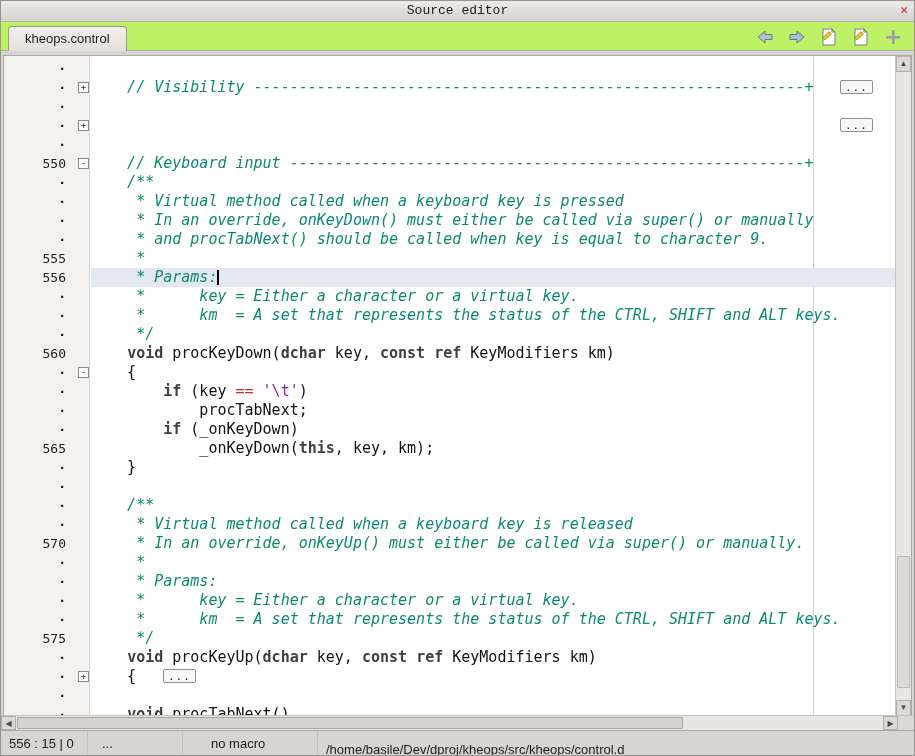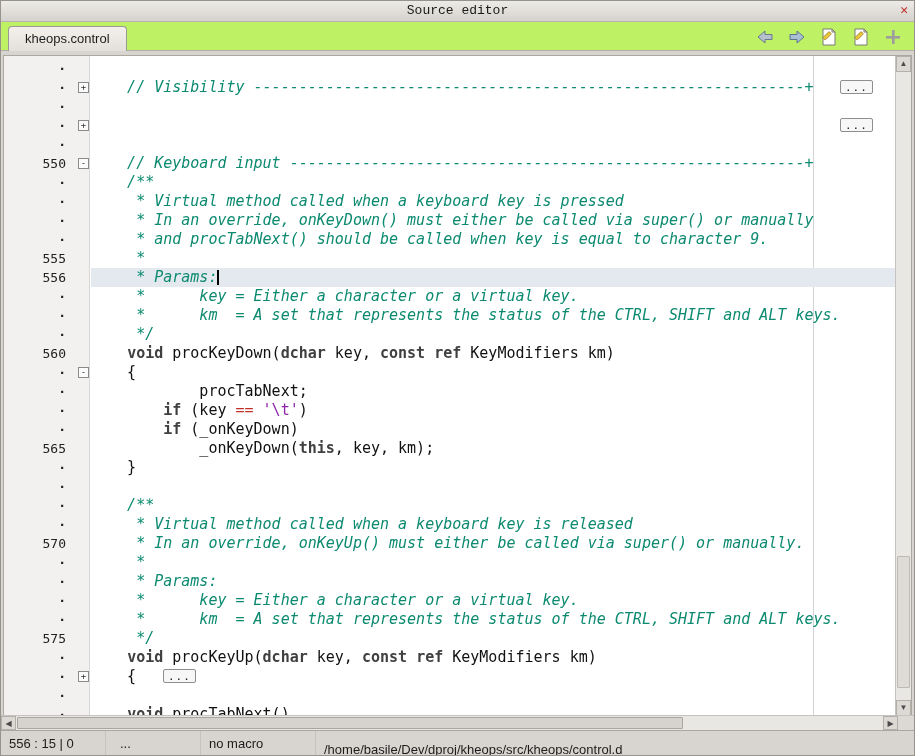--- a/index.html
+++ b/index.html
@@ -70,21 +70,21 @@
   .hb-left{left:0;} .hb-right{right:0;}
   .hthumb{position:absolute;top:1px;bottom:1px;left:16px;width:664px;
           background:#d6d3ce;border:1px solid #a9a5a0;border-radius:1px;}
   .corner{position:absolute;right:0;bottom:25px;width:16px;height:15px;background:#dcd9d4;
           border-top:1px solid #c6c3be;box-sizing:border-box;}
   
   .statusbar{position:absolute;left:0;right:0;bottom:0;height:25px;background:#d8d5d0;
              border-top:1px solid #aaa6a0;display:flex;align-items:stretch;
              font-size:13px;color:#1c1c1c;box-sizing:border-box;}
   .sp{display:flex;align-items:center;border-right:1px solid #c6c3bd;padding:0 8px;box-sizing:border-box;}
-  .sp1{width:105px;padding-left:8px;} .sp2{width:95px;padding-left:14px;} .sp3{width:115px;} .sp4{flex:1;border-right:none;margin-top:12px;}
+  .sp1{width:87px;padding-left:8px;} .sp2{width:95px;padding-left:14px;} .sp3{width:115px;margin-left:20px;} .sp4{flex:1;border-right:none;margin-top:12px;}
 </style>
 </head>
 <body>
 
 <div class="window">
 
   <div class="titlebar">
     <span class="title">Source editor</span>
     <span class="closebtn">✕</span>
   </div>
@@ -177,22 +177,22 @@
         <div class="crow"><span class="tk-c">     * Virtual method called when a keyboard key is pressed</span></div>
         <div class="crow"><span class="tk-c">     * In an override, onKeyDown() must either be called via super() or manually</span></div>
         <div class="crow"><span class="tk-c">     * and procTabNext() should be called when key is equal to character 9.</span></div>
         <div class="crow"><span class="tk-c">     *</span></div>
         <div class="crow cur"><span class="tk-c">     * Params:</span><span class="caret" style="left: 126.4px;"></span></div>
         <div class="crow"><span class="tk-c">     *      key = Either a character or a virtual key.</span></div>
         <div class="crow"><span class="tk-c">     *      km  = A set that represents the status of the CTRL, SHIFT and ALT keys.</span></div>
         <div class="crow"><span class="tk-c">     */</span></div>
         <div class="crow"><span class="tk-p">    </span><span class="tk-k">void</span><span class="tk-p"> procKeyDown(</span><span class="tk-k">dchar</span><span class="tk-p"> key, </span><span class="tk-k">const</span><span class="tk-p"> </span><span class="tk-k">ref</span><span class="tk-p"> KeyModifiers km)</span></div>
         <div class="crow"><span class="tk-p">    {</span></div>
+        <div class="crow"><span class="tk-p">        </span><span class="tk-k">if</span><span class="tk-p"> (key </span><span class="tk-o">==</span><span class="tk-p"> </span><span class="tk-st">'\t'</span><span class="tk-p">)</span></div>
         <div class="crow"><span class="tk-p">            procTabNext;</span></div>
-        <div class="crow"><span class="tk-p">        </span><span class="tk-k">if</span><span class="tk-p"> (key </span><span class="tk-o">==</span><span class="tk-p"> </span><span class="tk-st">'\t'</span><span class="tk-p">)</span></div>
         <div class="crow"><span class="tk-p">        </span><span class="tk-k">if</span><span class="tk-p"> (_onKeyDown)</span></div>
         <div class="crow"><span class="tk-p">            _onKeyDown(</span><span class="tk-k">this</span><span class="tk-p">, key, km);</span></div>
         <div class="crow"><span class="tk-p">    }</span></div>
         <div class="crow"></div>
         <div class="crow"><span class="tk-c">    /**</span></div>
         <div class="crow"><span class="tk-c">     * Virtual method called when a keyboard key is released</span></div>
         <div class="crow"><span class="tk-c">     * In an override, onKeyUp() must either be called via super() or manually.</span></div>
         <div class="crow"><span class="tk-c">     *</span></div>
         <div class="crow"><span class="tk-c">     * Params:</span></div>
         <div class="crow"><span class="tk-c">     *      key = Either a character or a virtual key.</span></div>

